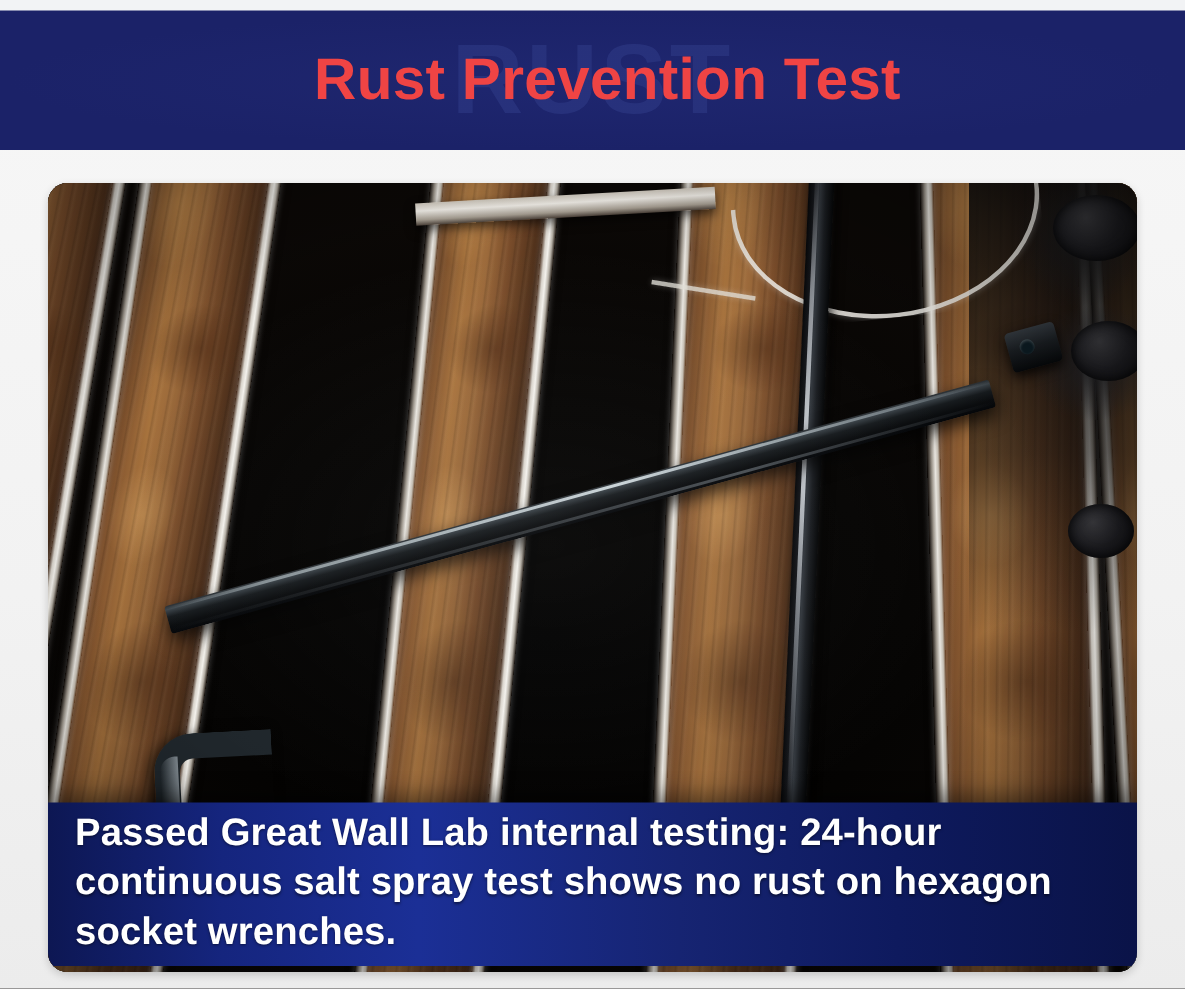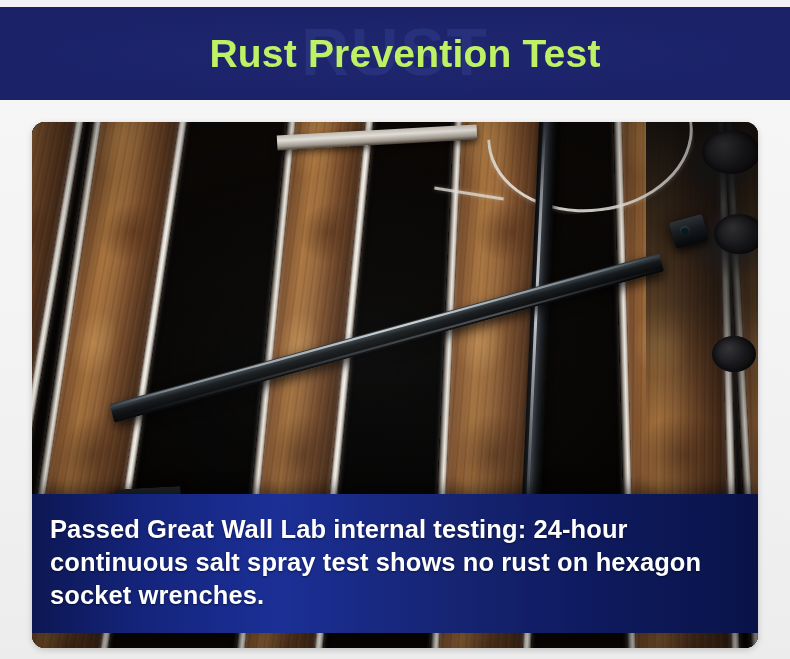--- a/index.html
+++ b/index.html
@@ -60,21 +60,21 @@
     line-height: 1.25;
     user-select: none;
   }
   .header-title {
     position: absolute;
     left: 0; right: 0;
     top: 0; bottom: 0;
     display: flex;
     align-items: center;
     justify-content: center;
-    color: #bef264;
+    color: #ef4444;
     font-size: 39px;
     font-weight: 700;
     letter-spacing: 0.2px;
     white-space: nowrap;
     z-index: 2;
     padding-left: 20px;
   }
 
   
   .photo-card {
@@ -349,22 +349,22 @@
     position: absolute; inset: 0;
     pointer-events: none;
     background:
       radial-gradient(ellipse 75% 70% at 46% 46%, rgba(255,255,255,0.05) 0%, rgba(0,0,0,0.0) 55%, rgba(0,0,0,0.42) 100%);
     z-index: 9;
   }
 
   
   .caption-bar {
     position: absolute;
-    left: 0; right: 0; bottom: 15px;
-    height: 139px;
+    left: 0; right: 0; bottom: 4px;
+    height: 109px;
     background: linear-gradient(90deg,
       #0d1753 0%,
       #15257e 16%,
       #1b2f96 34%,
       #162472 58%,
       #0e1a5e 78%,
       #0a1348 100%);
     box-shadow: 0 -6px 14px rgba(0,0,0,0.45);
     z-index: 12;
     display: flex;

